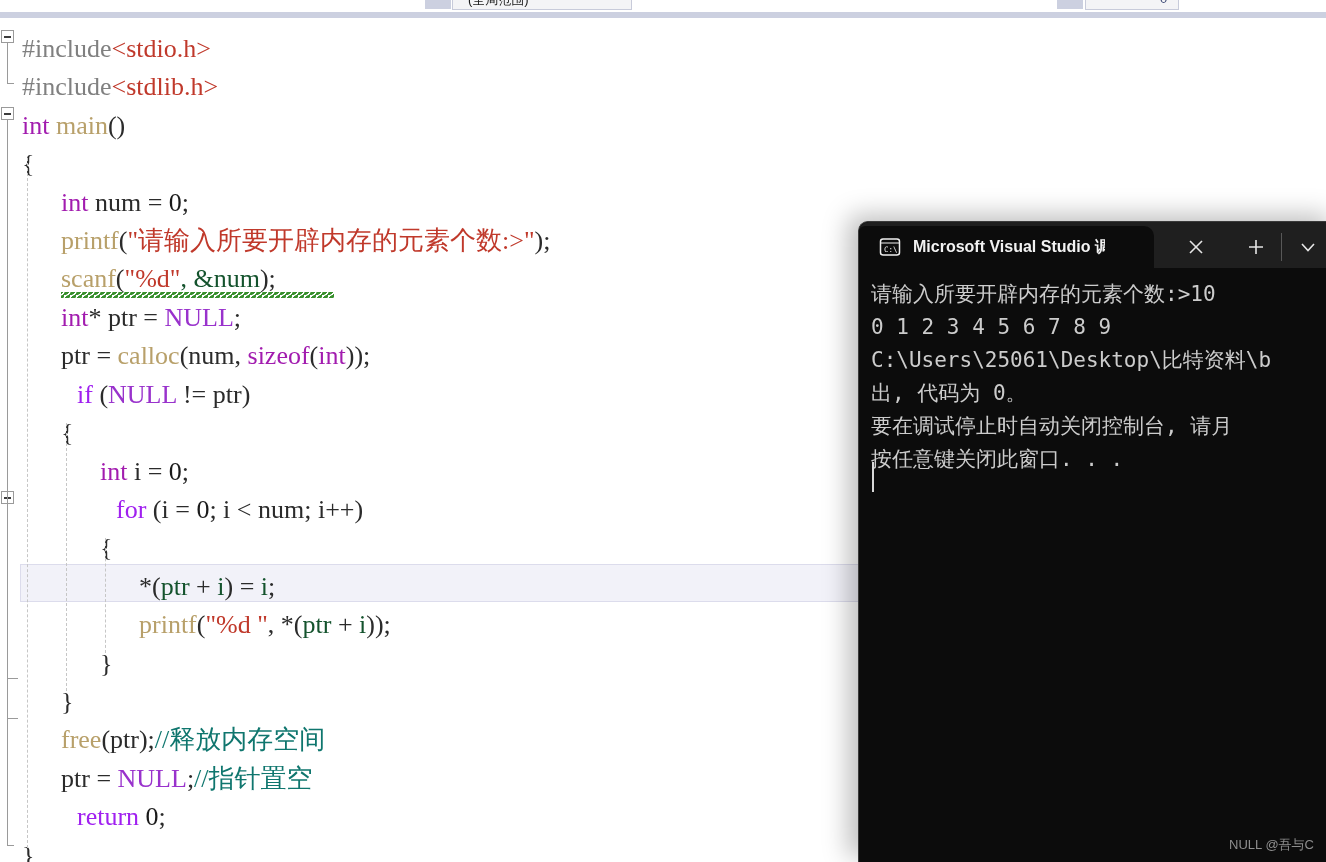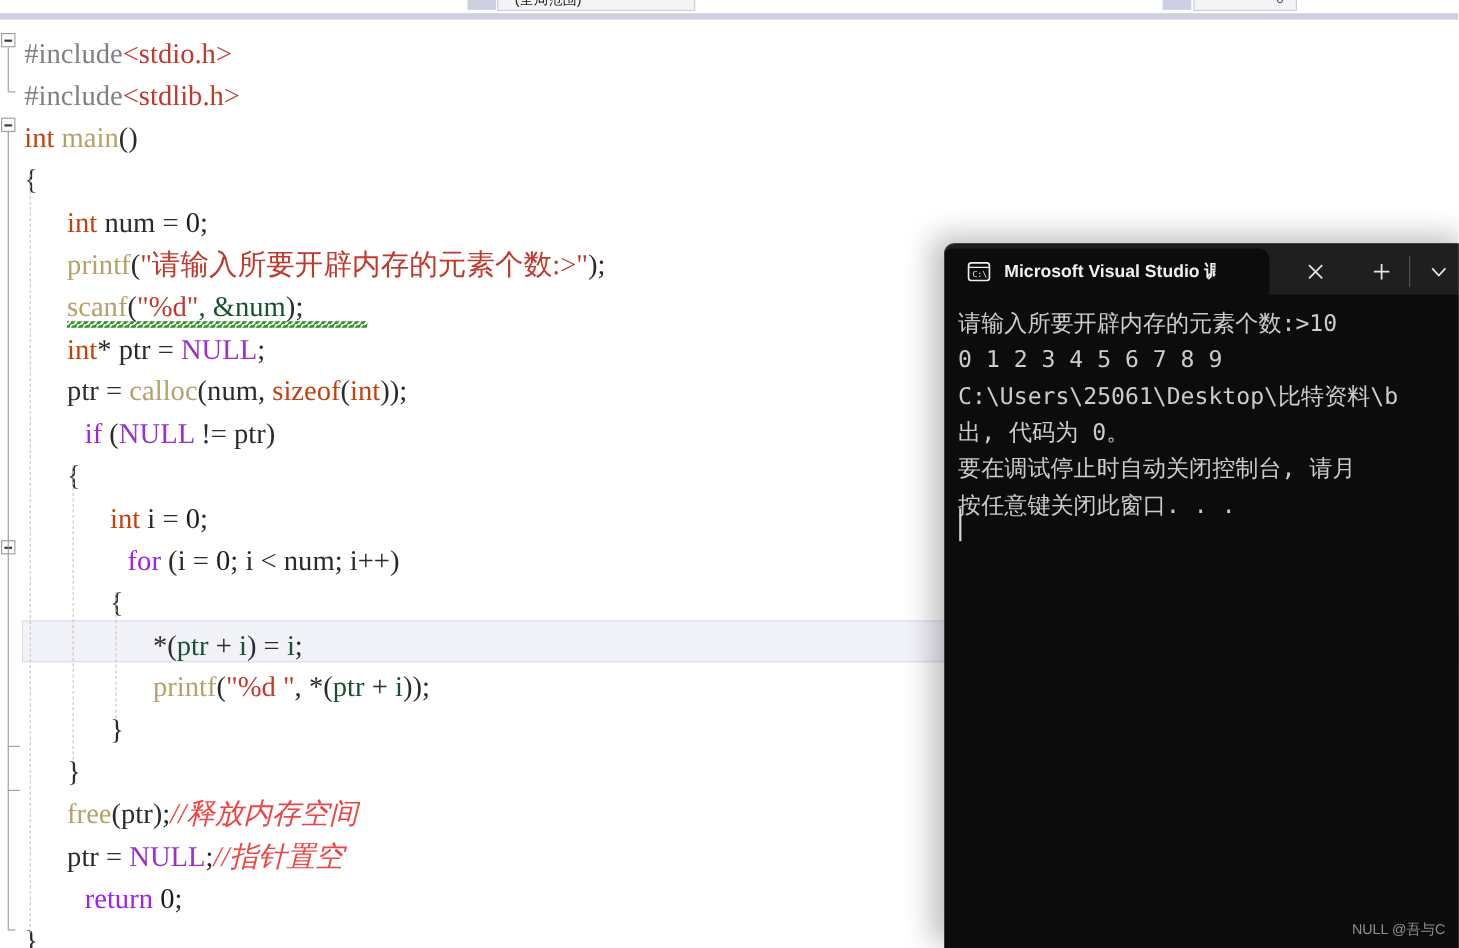--- a/index.html
+++ b/index.html
@@ -128,27 +128,27 @@
     position: absolute;
     left: 0;
     width: 1326px;
     height: 38.4px;
     white-space: pre;
   }
 
   
   .c-pre   { color: #808080; }
   .c-str   { color: #c0392b; }
-  .c-kw    { color: #c2410c; }
+  .c-kw    { color: #a21caf; }
   .c-ctrl  { color: #a020f0; margin-left: 16px; }
   .c-macro { color: #9932cc; }
   .c-fn    { color: #b8a06a; }
   .c-plain { color: #2b2b2b; }
   .c-var   { color: #14532d; }
-  .c-cmt   { color: #ef4444; font-style: italic; }
+  .c-cmt   { color: #0f766e; }
   .c-num   { color: #1a1a1a; }
 
   
   .squiggle {
     position: absolute;
     height: 6px;
     background-image:
       repeating-linear-gradient(135deg,
         #2e8b22 0px, #2e8b22 1.6px,
         transparent 1.6px, transparent 3.2px);

